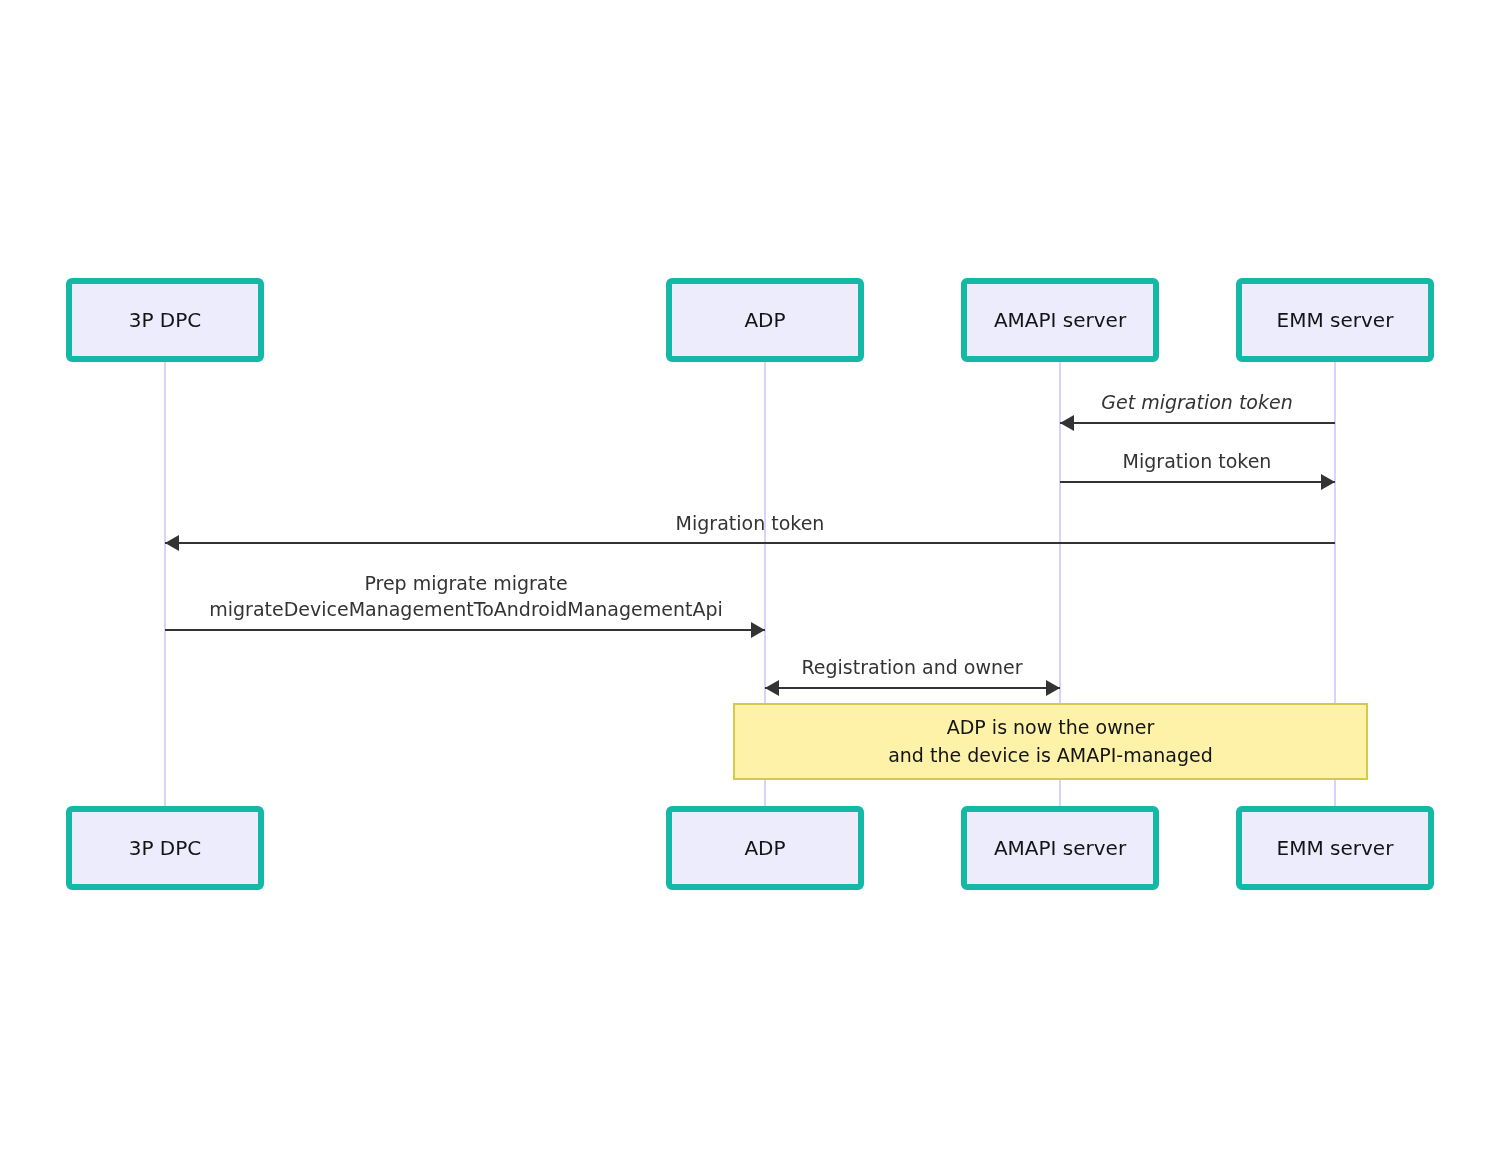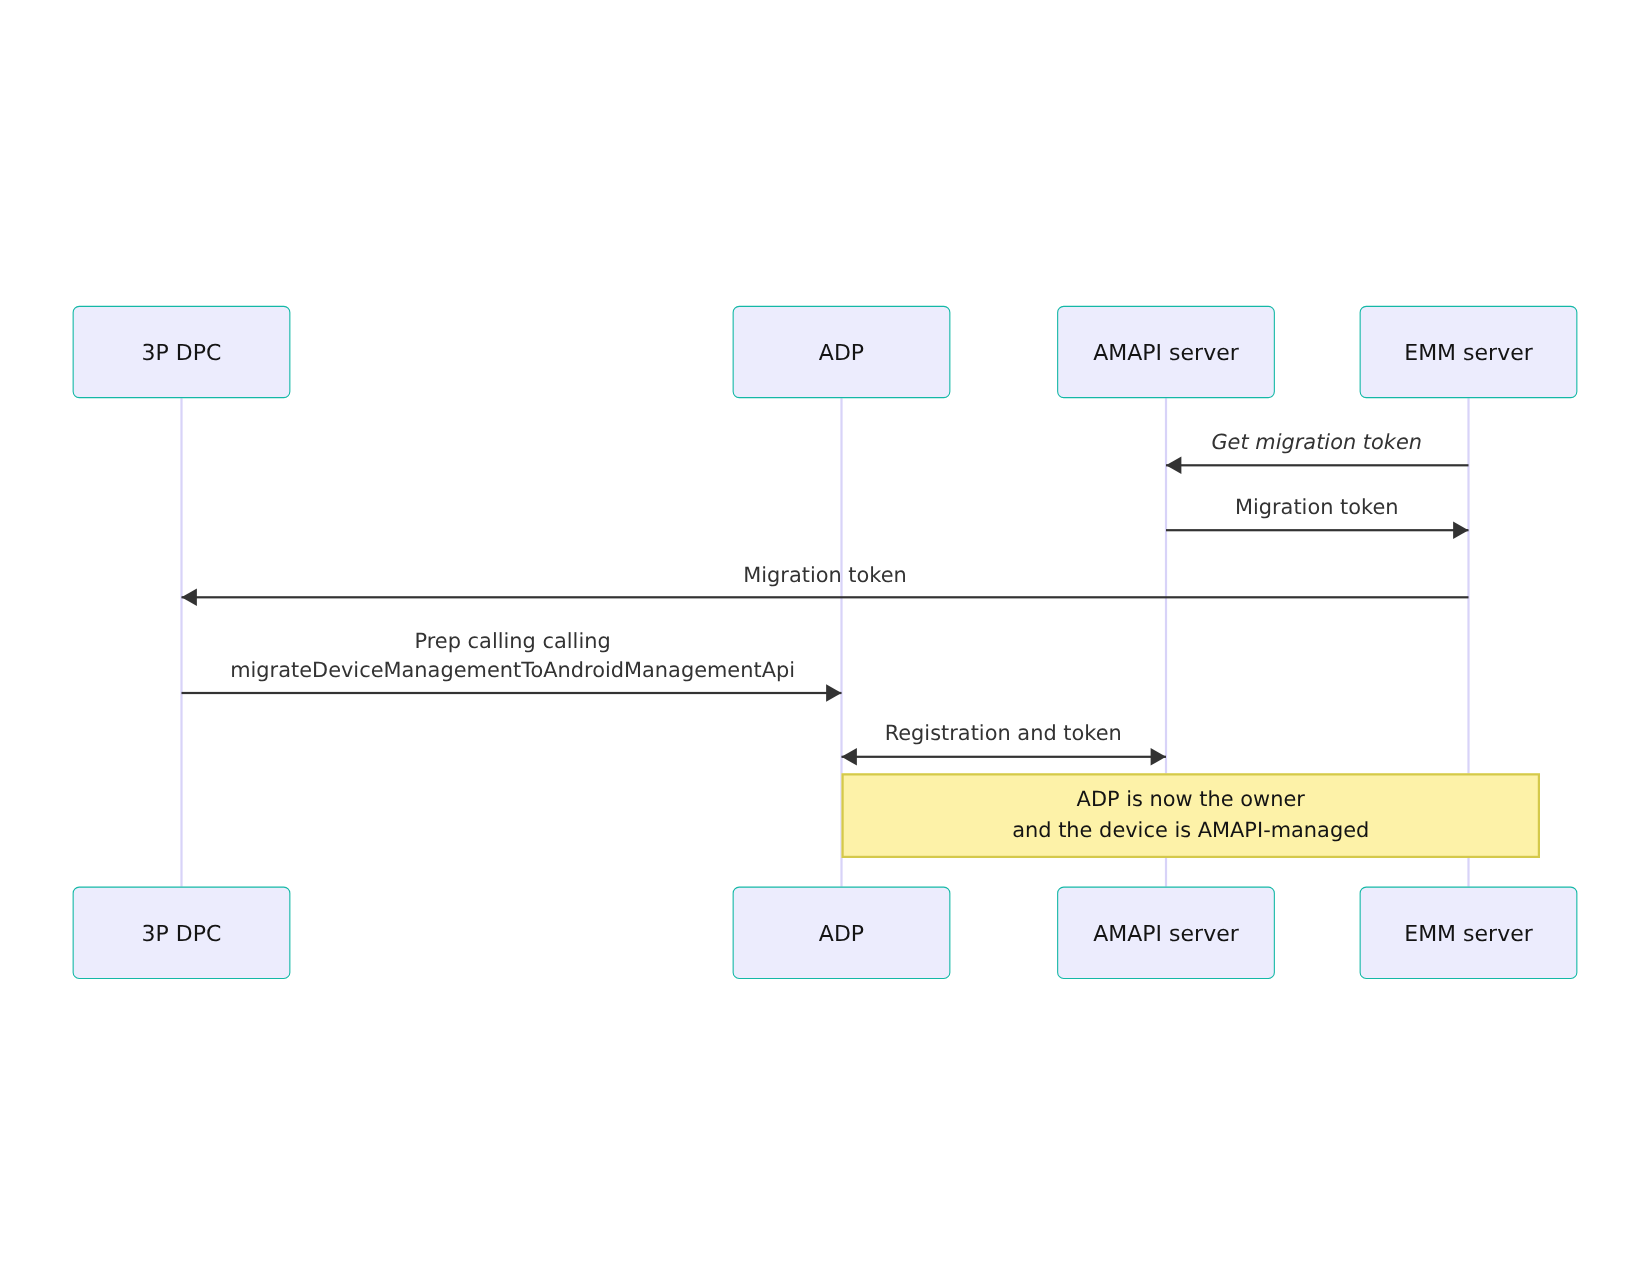--- a/index.html
+++ b/index.html
@@ -19,21 +19,21 @@
   }
   .lifeline {
     position: absolute;
     width: 2px;
     background: #d8d3f8;
   }
   .participant-box {
     position: absolute;
     box-sizing: border-box;
     background: #ececfd;
-    border: 1px solid #14b8a6;
+    border: 6px solid #14b8a6;
     border-radius: 6px;
     display: flex;
     align-items: center;
     justify-content: center;
     color: #141414;
     font-size: 20px;
     line-height: 1.2;
     text-align: center;
   }
   .msg-line {
@@ -69,21 +69,20 @@
     background: #fdf2a8;
     border: 2px solid #d4c94b;
     display: flex;
     align-items: center;
     justify-content: center;
     color: #141414;
     font-size: 19px;
     line-height: 1.45;
     text-align: center;
     white-space: pre-line;
-    margin-left: 32px;
   }
 </style>
 </head>
 <body>
 
 <div id="diagram-root">
   <div id="layer-lifelines">
       <div class="lifeline" style="left: 164px; top: 362px; height: 444px;"></div>
       <div class="lifeline" style="left: 764px; top: 362px; height: 444px;"></div>
       <div class="lifeline" style="left: 1059px; top: 362px; height: 444px;"></div>
@@ -115,28 +114,28 @@
         <div class="msg-label" style="left: 1197px; top: 449px;">Migration token</div>
       </div>
       <div>
         <div class="msg-line" style="left: 165px; top: 542px; width: 1170px;"></div>
         <div class="arrow-head left" style="top: 535px; left: 165px;"></div>
         <div class="msg-label" style="left: 750px; top: 511px;">Migration token</div>
       </div>
       <div>
         <div class="msg-line" style="left: 165px; top: 629px; width: 600px;"></div>
         <div class="arrow-head right" style="top: 622px; left: 751px;"></div>
-        <div class="msg-label" style="left: 466px; top: 571px;">Prep calling calling
+        <div class="msg-label" style="left: 466px; top: 571px;">Prep migrate migrate
 migrateDeviceManagementToAndroidManagementApi</div>
       </div>
       <div>
         <div class="msg-line" style="left: 765px; top: 687px; width: 295px;"></div>
         <div class="arrow-head left" style="top: 680px; left: 765px;"></div>
         <div class="arrow-head right" style="top: 680px; left: 1046px;"></div>
-        <div class="msg-label" style="left: 912px; top: 655px;">Registration and token</div>
+        <div class="msg-label" style="left: 912px; top: 655px;">Registration and owner</div>
       </div>
     </div>
   <div id="layer-notes">
       <div class="note-box" style="left: 733px; top: 703px; width: 635px; height: 77px;"><span>ADP is now the owner
 and the device is AMAPI-managed</span></div>
     </div>
   <div id="layer-footers">
       <div class="participant-box" style="left: 66px; top: 806px; width: 198px; height: 84px;">
         <span>3P DPC</span>
       </div>

